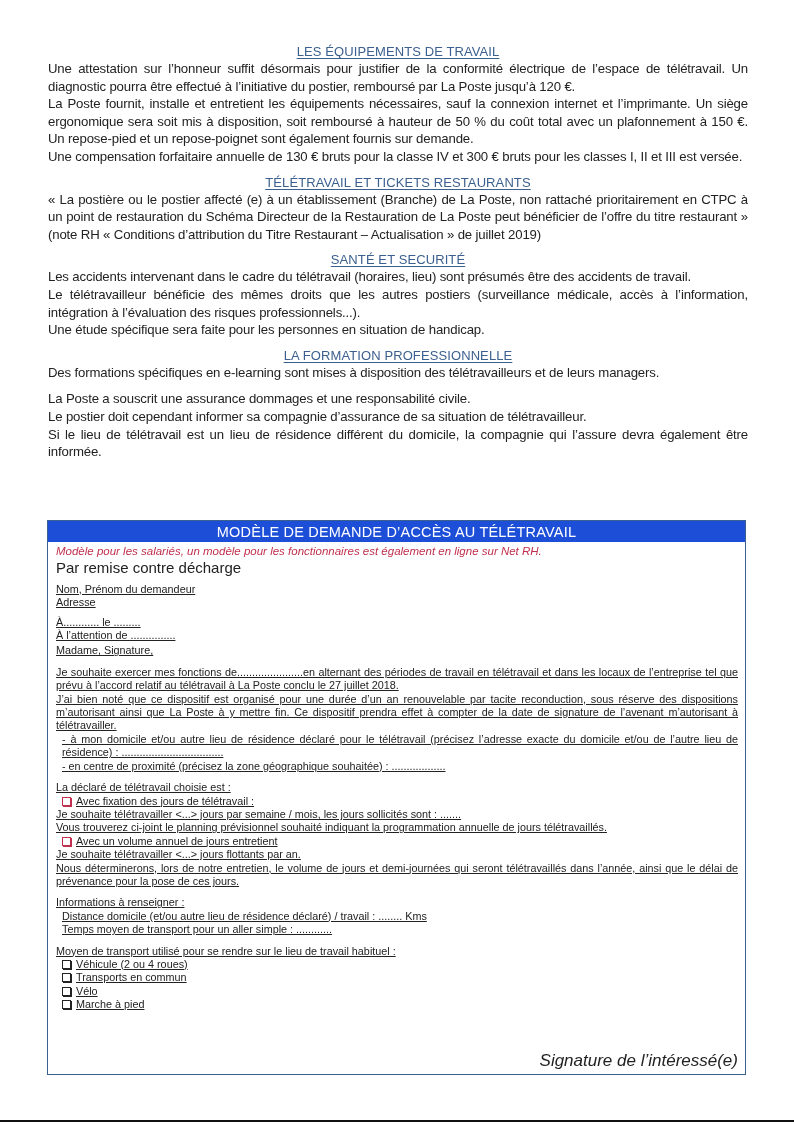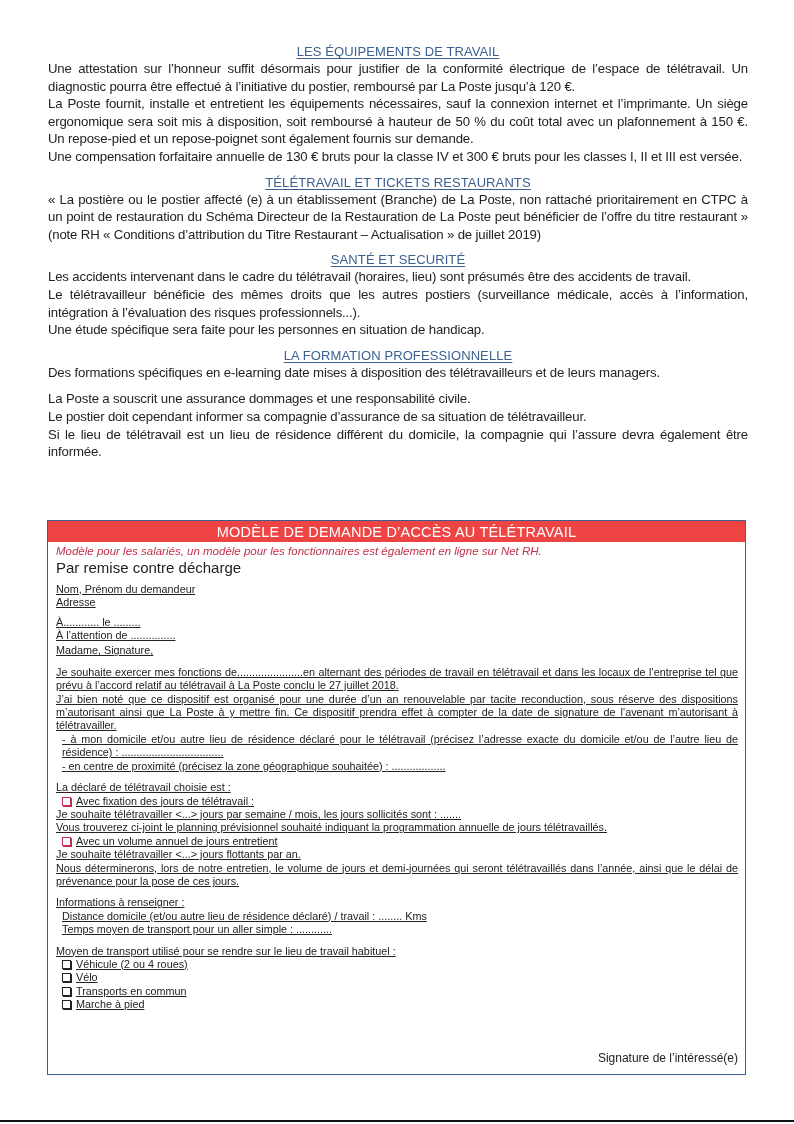--- a/index.html
+++ b/index.html
@@ -5,33 +5,33 @@
   html, body { margin: 0; padding: 0; background: #ffffff; }
   body { width: 794px; height: 1124px; position: relative; overflow: hidden;
          font-family: "Liberation Sans", sans-serif; color: #222; }
   .page { position: absolute; left: 48px; top: 44px; width: 700px; }
   .sec-title { text-align: center; color: #3b5f8e; font-weight: normal; font-size: 13px;
                text-decoration: underline; text-underline-offset: 2px; margin: 0 0 1px 0; letter-spacing: 0.1px; }
   .para { font-size: 13.2px; line-height: 17.6px; text-align: justify; margin: 0; letter-spacing: -0.15px; }
   .section { margin-bottom: 9px; }
   .box { position: absolute; left: 47px; top: 520px; width: 699px; height: 555px;
          border: 1.5px solid #3b5f8e; box-sizing: border-box; }
-  .box-header { background: #ef4444; color: #fff; text-align: center; font-size: 14.5px;
+  .box-header { background: #1d4ed8; color: #fff; text-align: center; font-size: 14.5px;
                 height: 21px; line-height: 22px; letter-spacing: 0.2px; }
   .box-body { padding: 3px 7px 0 8px; font-size: 10.8px; line-height: 13.4px; color: #222; }
   .note { color: #c0304e; font-style: italic; font-size: 11.5px; margin: 0 0 3px 0; }
   .remise { font-size: 15px; margin: 0 0 8px 0; }
   .right { text-align: right; }
   .bp { margin: 0; text-align: justify; text-decoration: underline; }
   .gap { height: 8px; }
   .indent { padding-left: 6px; }
   .cb { display: inline-block; width: 7px; height: 7px; border: 1.3px solid #222; margin-right: 5px;
         vertical-align: -1px; box-shadow: 1px 1px 0 #222; }
   .cb.red { border-color: #c0304e; box-shadow: 1px 1px 0 #c0304e; }
-  .sig { position: absolute; right: 7px; bottom: 9px; font-size: 12px; }
+  .sig { position: absolute; right: 7px; bottom: 3px; font-style: italic; font-size: 17px; }
   .bottom-line { position: absolute; left: 0; top: 1120px; width: 794px; height: 2px; background: #111; }
 </style>
 </head>
 <body>
 
 <div class="page">
   <div class="section">
     <h2 class="sec-title">LES ÉQUIPEMENTS DE TRAVAIL</h2>
     <p class="para">Une attestation sur l’honneur suffit désormais pour justifier de la conformité électrique de l’espace de télétravail. Un diagnostic pourra être effectué à l’initiative du postier, remboursé par La Poste jusqu’à 120 €.</p>
     <p class="para">La Poste fournit, installe et entretient les équipements nécessaires, sauf la connexion internet et l’imprimante. Un siège ergonomique sera soit mis à disposition, soit remboursé à hauteur de 50 % du coût total avec un plafonnement à 150 €. Un repose-pied et un repose-poignet sont également fournis sur demande.</p>
@@ -42,21 +42,21 @@
     <p class="para">« La postière ou le postier affecté (e) à un établissement (Branche) de La Poste, non rattaché  prioritairement en CTPC à un point de restauration du Schéma Directeur de la Restauration de La Poste peut bénéficier de l’offre du titre restaurant » (note RH « Conditions d’attribution du Titre Restaurant – Actualisation » de juillet 2019)</p>
   </div>
   <div class="section">
     <h2 class="sec-title">SANTÉ ET SECURITÉ</h2>
     <p class="para">Les accidents intervenant dans le cadre du télétravail (horaires, lieu) sont présumés être des accidents de travail.</p>
     <p class="para">Le télétravailleur bénéficie des mêmes droits que les autres postiers (surveillance médicale, accès à l’information, intégration à l’évaluation des risques professionnels...).</p>
     <p class="para">Une étude spécifique sera faite pour les personnes en situation de handicap.</p>
   </div>
   <div class="section">
     <h2 class="sec-title">LA FORMATION PROFESSIONNELLE</h2>
-    <p class="para">Des formations spécifiques en e-learning date mises à disposition des télétravailleurs et de leurs managers.</p>
+    <p class="para">Des formations spécifiques en e-learning sont mises à disposition des télétravailleurs et de leurs managers.</p>
   </div>
   <div class="section">
     <p class="para">La Poste a souscrit une assurance dommages et une responsabilité civile.</p>
     <p class="para">Le postier doit cependant informer sa compagnie d’assurance de sa situation de télétravailleur.</p>
     <p class="para">Si le lieu de télétravail est un lieu de résidence différent du domicile, la compagnie qui l’assure devra également être informée.</p>
   </div>
 </div>
 
 <div class="box">
   <div class="box-header">MODÈLE DE DEMANDE D’ACCÈS AU TÉLÉTRAVAIL</div>
@@ -83,20 +83,20 @@
     <p class="bp indent"><span class="cb red"></span><span>Avec un volume annuel de jours entretient</span></p>
     <p class="bp">Je souhaite télétravailler &lt;...&gt; jours flottants par an.</p>
     <p class="bp">Nous déterminerons, lors de notre entretien, le volume de jours et demi-journées qui seront télétravaillés dans l’année, ainsi que le délai de prévenance pour la pose de ces jours.</p>
     <div class="gap"></div>
     <p class="bp">Informations à renseigner :</p>
     <p class="bp indent">Distance domicile (et/ou autre lieu de résidence déclaré) / travail : ........ Kms</p>
     <p class="bp indent">Temps moyen de transport pour un aller simple : ............</p>
     <div class="gap"></div>
     <p class="bp">Moyen de transport utilisé pour se rendre sur le lieu de travail habituel :</p>
     <p class="bp indent"><span class="cb"></span><span>Véhicule (2 ou 4 roues)</span></p>
+    <p class="bp indent"><span class="cb"></span><span>Transports en commun</span></p>
     <p class="bp indent"><span class="cb"></span><span>Vélo</span></p>
-    <p class="bp indent"><span class="cb"></span><span>Transports en commun</span></p>
     <p class="bp indent"><span class="cb"></span><span>Marche à pied</span></p>
   </div>
   <div class="sig">Signature de l’intéressé(e)</div>
 </div>
 
 <div class="bottom-line"></div>
 
 </body></html>

